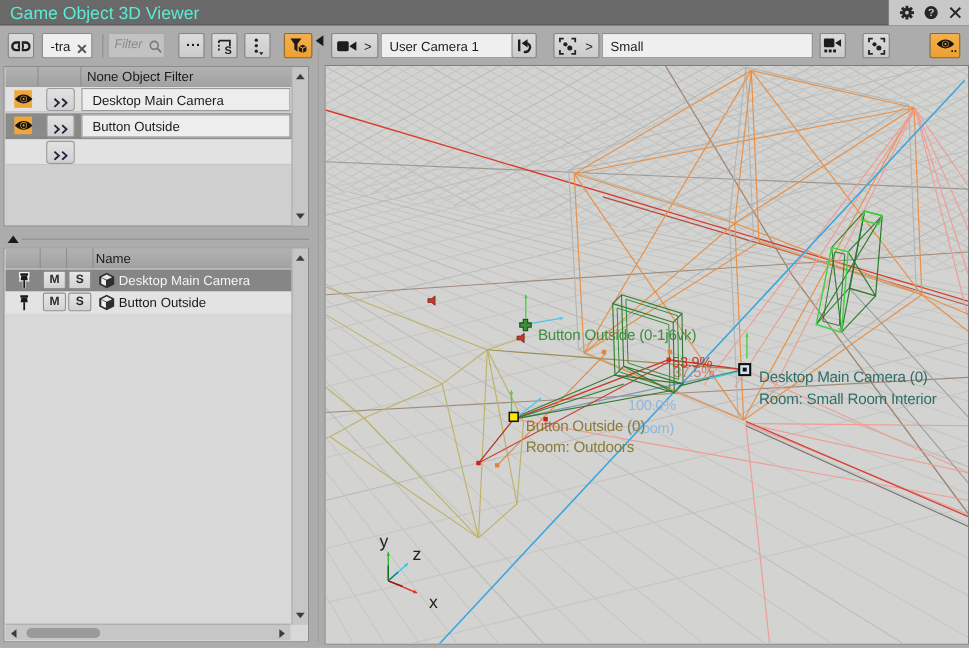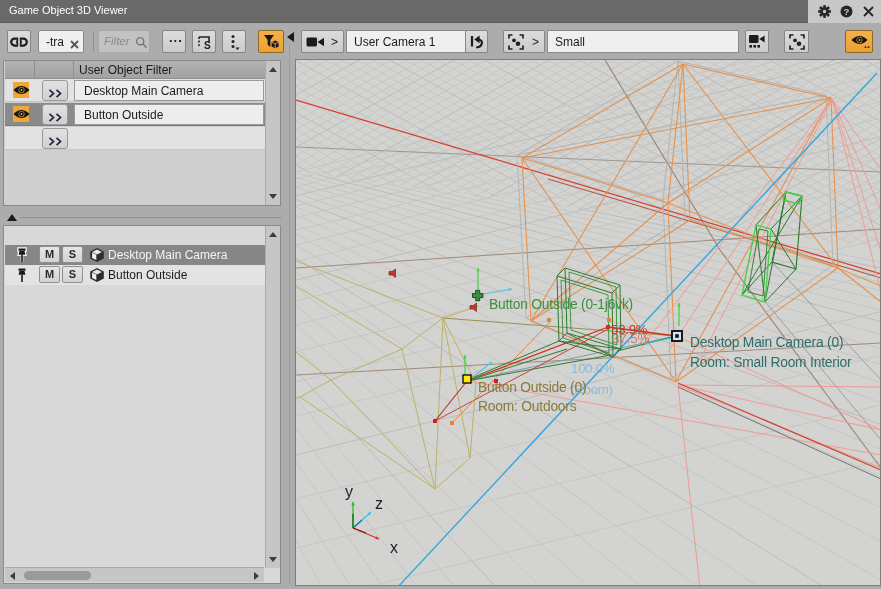--- a/index.html
+++ b/index.html
@@ -12,21 +12,21 @@
 .sb{position:absolute;background:#c6c6c6;border-left:1px solid #aaa}
 .sbtn{position:absolute;width:14px;height:15px;background:#c6c6c6}
 .tri-up{width:0;height:0;border-left:4px solid transparent;border-right:4px solid transparent;border-bottom:5px solid #3c3c3c;position:absolute}
 .tri-dn{width:0;height:0;border-left:4px solid transparent;border-right:4px solid transparent;border-top:5px solid #3c3c3c;position:absolute}
 .tri-lf{width:0;height:0;border-top:4px solid transparent;border-bottom:4px solid transparent;border-right:5px solid #3c3c3c;position:absolute}
 .tri-rt{width:0;height:0;border-top:4px solid transparent;border-bottom:4px solid transparent;border-left:5px solid #3c3c3c;position:absolute}
 .rowfld{position:absolute;background:#ededed;border:1px solid #9a9a9a;height:21px}
 .mbtn{position:absolute;width:21px;height:17px;background:linear-gradient(#e6e6e6,#d2d2d2);border:1px solid #909090;border-radius:2px;font-weight:bold;font-size:11px;text-align:center;line-height:15px;color:#2a2a2a}
 </style></head><body>
 <div class="abs" style="left:0;top:0;width:881px;height:23px;background:#696969;border-bottom:1px solid #5a5a5a">
-    <span style="position:absolute;left:9px;top:4px;color:#ffffff;font-size:11px">Game Object 3D Viewer</span>
+    <span style="position:absolute;left:9px;top:4px;color:#5eead4;font-size:16px">Game Object 3D Viewer</span>
     <div class="abs" style="left:808px;top:0;width:73px;height:23px;background:#c8c8c8">
       <div class="abs" style="left:10px;top:5px"><svg width="13" height="13" viewBox="0 0 13 13">
           <g fill="#262626">
             <circle cx="6.5" cy="6.5" r="4.4"></circle>
             <rect x="5.2" y="0.1" width="2.6" height="2.6" transform="rotate(0 6.5 6.5)"></rect>
             <rect x="5.2" y="0.1" width="2.6" height="2.6" transform="rotate(45 6.5 6.5)"></rect>
             <rect x="5.2" y="0.1" width="2.6" height="2.6" transform="rotate(90 6.5 6.5)"></rect>
             <rect x="5.2" y="0.1" width="2.6" height="2.6" transform="rotate(135 6.5 6.5)"></rect>
             <rect x="5.2" y="0.1" width="2.6" height="2.6" transform="rotate(180 6.5 6.5)"></rect>
             <rect x="5.2" y="0.1" width="2.6" height="2.6" transform="rotate(225 6.5 6.5)"></rect>
@@ -164,21 +164,21 @@
 <div class="btn orange" style="left:845px;top:30px;width:28px">
     <div class="abs" style="left:5px;top:3px"><svg width="17" height="12" viewBox="0 0 17 12">
         <path d="M0.5 6 Q8.5 -2 16.5 6 Q8.5 14 0.5 6 Z" fill="#141414"></path>
         <circle cx="8.5" cy="6" r="3" fill="#f0a73c"></circle>
         <circle cx="8.5" cy="6" r="1.7" fill="none" stroke="#141414" stroke-width="1.5"></circle>
       </svg></div>
     <span class="abs" style="left:18px;top:7px;font-weight:bold;color:#1a1a1a;font-size:11px">..</span>
   </div>
 <div class="panel" style="left:3px;top:60px;width:278px;height:146px">
     <div class="hdr" style="top:0">
-      <span class="abs" style="left:74px;top:2px;color:#1a1a1a">User Object Filter</span>
+      <span class="abs" style="left:74px;top:2px;color:#1a1a1a">None Object Filter</span>
       <div class="abs" style="left:29px;top:0;width:1px;height:18px;background:#8e8e8e"></div>
       <div class="abs" style="left:68px;top:0;width:1px;height:18px;background:#8e8e8e"></div>
     </div>
     <div class="abs" style="left:1px;top:18px;width:261px;height:23px;background:#e2e2e2;border-bottom:1px solid #c6c6c6">
       <div class="abs" style="left:8px;top:3px;width:16px;height:16px;background:#efa73b">
         <div class="abs" style="left:0px;top:2px"><svg width="17" height="12" viewBox="0 0 17 12">
             <path d="M0.5 6 Q8.5 -2 16.5 6 Q8.5 14 0.5 6 Z" fill="#141414"></path>
             <circle cx="8.5" cy="6" r="3" fill="#efa73b"></circle>
             <circle cx="8.5" cy="6" r="1.7" fill="none" stroke="#141414" stroke-width="1.5"></circle>
           </svg></div>
@@ -229,20 +229,26 @@
     <div class="sbtn" style="right:0;top:1px">
       <div class="tri-up" style="left:3px;top:5px"></div>
     </div>
     <div class="sbtn" style="right:0;bottom:1px">
       <div class="tri-dn" style="left:3px;top:5px"></div>
     </div>
   </div>
 <div class="tri-up abs" style="left:7px;top:214px;border-bottom-color:#1a1a1a;border-left-width:5px;border-right-width:5px;border-bottom-width:7px"></div>
 <div class="abs" style="left:20px;top:217px;width:261px;height:1px;background:#8f8f8f"></div>
 <div class="panel" style="left:3px;top:225px;width:278px;height:359px;background:#d8d8d8">
+    <div class="hdr" style="top:0">
+      <span class="abs" style="left:82px;top:2px;color:#1a1a1a">Name</span>
+      <div class="abs" style="left:31px;top:0;width:1px;height:18px;background:#8e8e8e"></div>
+      <div class="abs" style="left:55px;top:0;width:1px;height:18px;background:#8e8e8e"></div>
+      <div class="abs" style="left:79px;top:0;width:1px;height:18px;background:#8e8e8e"></div>
+    </div>
     <div class="abs" style="left:1px;top:19px;width:261px;height:20px;background:#868686">
       <div class="abs" style="left:11px;top:2px"><svg width="12" height="17" viewBox="0 0 12 17">
           <g stroke="#f2f2f2" stroke-width="2.6" fill="#1a1a1a">
             <path d="M2.5 1.5 h7 v2.2 h-7 z"></path>
             <path d="M3.5 3.7 h5 l0.8 4 h-6.6 z"></path>
             <line x1="6" y1="8" x2="6" y2="15"></line>
           </g>
           <g fill="#1a1a1a">
             <path d="M2.5 1.5 h7 v2.2 h-7 z"></path>
             <path d="M3.5 3.7 h5 l0.8 4 h-6.6 z"></path>

